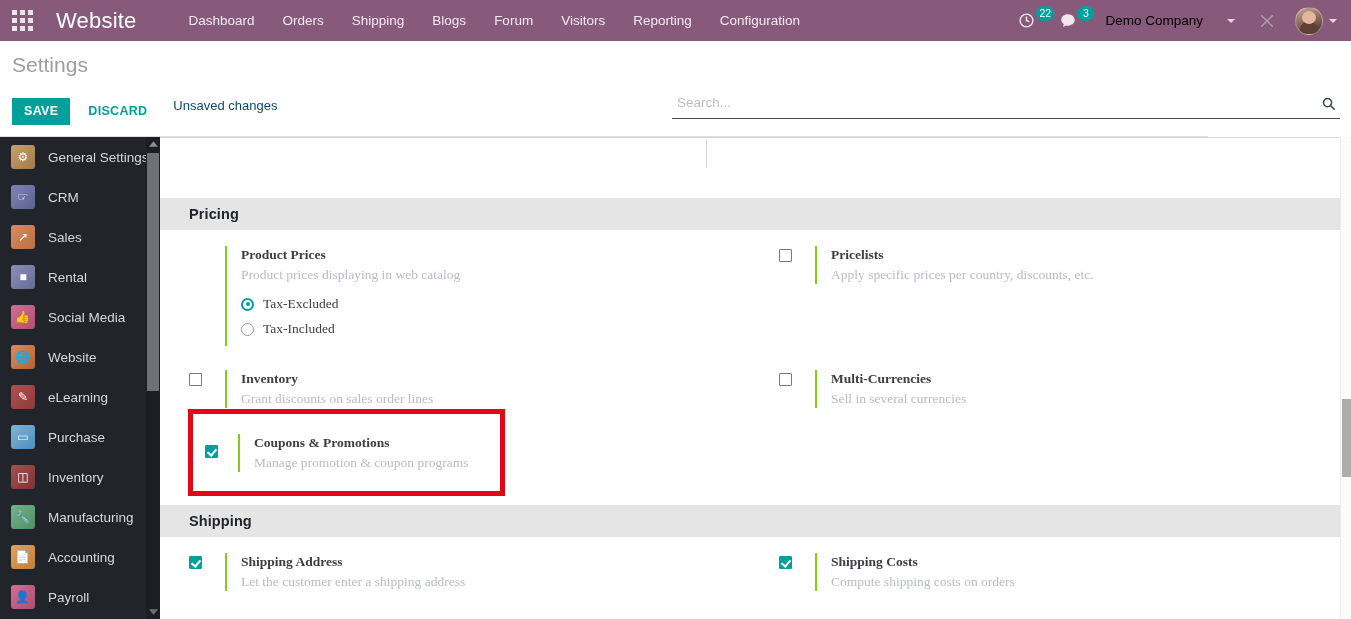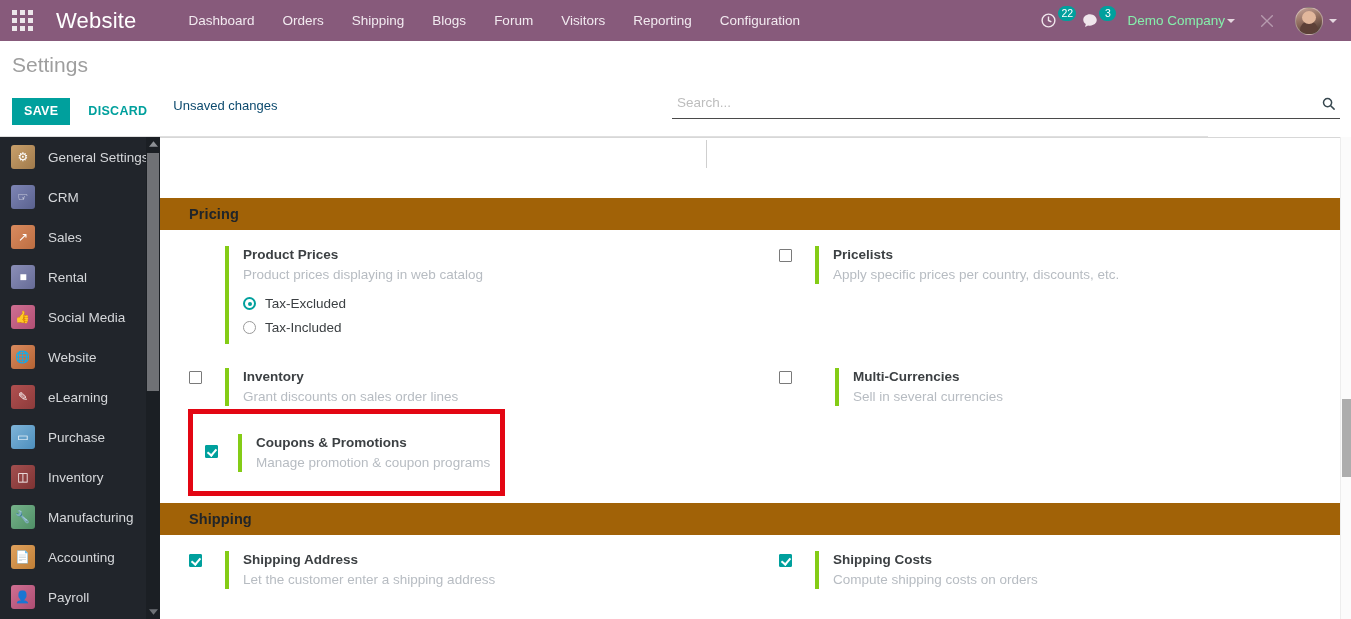--- a/index.html
+++ b/index.html
@@ -53,23 +53,23 @@
   .sys-icon svg { display: block; }
   .badge {
     position: absolute; top: 6px; left: 28px;
     background: #00A09D; color: #ffffff;
     font-size: 10.5px; line-height: 14px;
     min-width: 17px; height: 15px; padding: 0 3px;
     border-radius: 8px; text-align: center;
     font-weight: 400;
   }
   .company-menu {
-    font-size: 13.5px; color: #86efac; padding: 0 8px 0 14px;
+    font-size: 13.5px; color: #000000; padding: 0 8px 0 14px;
     cursor: pointer; white-space: nowrap;
-    display: flex; align-items: center; gap: 2px;
+    display: flex; align-items: center; gap: 24px;
   }
   .caret {
     width: 0; height: 0;
     border-left: 4px solid transparent;
     border-right: 4px solid transparent;
     border-top: 4px solid #e5d7e0;
     display: inline-block;
   }
   .debug-icon { padding: 0 12px; cursor: pointer; opacity: .55; display:flex; align-items:center;}
   .avatar-wrap { display: flex; align-items: center; gap: 6px; padding-left: 4px; padding-right: 4px; cursor: pointer; }
@@ -195,21 +195,21 @@
     overflow: hidden;
     border-top: 1px solid #d7d7d7;
   }
   .settings-inner { position: relative; width: 1180px; }
   .partial-row { height: 60px; position: relative; }
   .partial-row .vdiv {
     position: absolute; left: 546px; top: 2px;
     width: 1px; height: 28px; background: #cfcfcf;
   }
   .section-header {
-    background: #a16207; height: 32px;
+    background: #e5e5e5; height: 32px;
     display: flex; align-items: center;
     padding-left: 29px;
     font-size: 14.5px; font-weight: bold; color: #212529;
     letter-spacing: .1px;
   }
   .setting-grid { display: flex; width: 1180px; }
   .setting-col { width: 50%; padding-left: 29px; }
   .setting-row {
     display: flex; align-items: flex-start;
     padding-top: 16px; padding-bottom: 6px;
@@ -224,22 +224,22 @@
   .cb.checked {
     background: #00A09D; border-color: #00A09D;
   }
   .cb.checked::after {
     content: ""; position: absolute;
     left: 3px; top: 1px; width: 4px; height: 7px;
     border: solid #ffffff; border-width: 0 2px 2px 0;
     transform: rotate(40deg);
   }
   .setting-body {
-    border-left: 4px solid #84cc16;
-    padding-left: 14px; flex: 1;
+    border-left: 2px solid #84cc16;
+    padding-left: 14px; flex: 1; font-family: Liberation Serif, serif;
   }
   .s-title {
     font-size: 13.5px; font-weight: bold; color: #3c4043;
     line-height: 17px; margin-bottom: 3px;
   }
   .s-desc { font-size: 13.5px; color: #b7bcc2; line-height: 18px; }
   .radio-group { padding-left: 0px; margin-top: 12px; }
   .radio-row { display: flex; align-items: center; margin-bottom: 9px; }
   .radio {
     width: 13px; height: 13px; border-radius: 50%;
@@ -474,21 +474,21 @@
             <div class="cb-wrap">
               <span class="cb"></span>
             </div>
             <div class="setting-body">
               <div class="s-title">Inventory</div>
               <div class="s-desc">Grant discounts on sales order lines</div>
             </div>
           </div>
         </div>
         <div class="setting-col">
-          <div class="setting-row" style="padding-top:0;gap:20px;">
+          <div class="setting-row" style="padding-top:0;">
             <div class="cb-wrap">
               <span class="cb"></span>
             </div>
             <div class="setting-body">
               <div class="s-title">Multi-Currencies</div>
               <div class="s-desc">Sell in several currencies</div>
             </div>
           </div>
         </div>
       </div>

